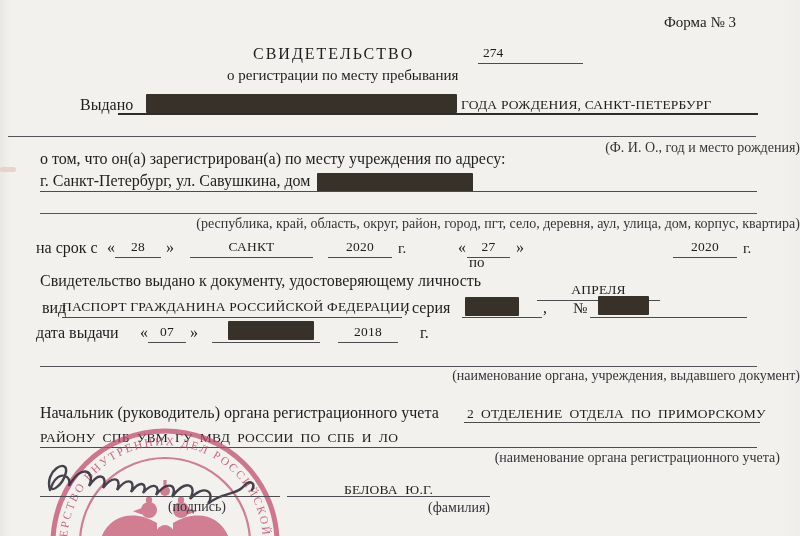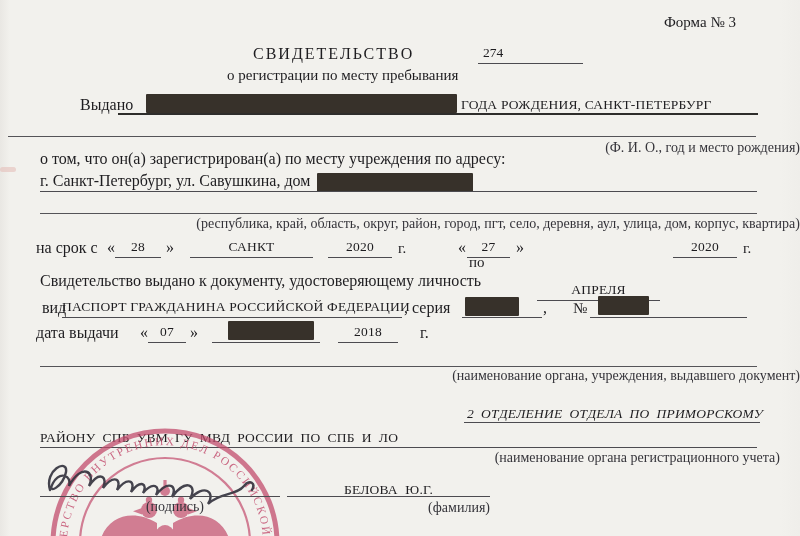--- a/index.html
+++ b/index.html
@@ -87,21 +87,22 @@
     <span class="abs t16" style="left:190px;top:1px;">»</span>
     <div class="abs" style="left:212px;top:0;width:108px;height:20px;border-bottom:1.4px solid #4c4b50;"></div>
     <div class="abs redact" style="left:228px;top:-1px;width:86px;height:19px;"></div>
     <div class="vcell typed" style="left:338px;top:0;width:60px;"><span>2018</span></div>
     <span class="abs t16" style="left:420px;top:1px;">г.</span>
   </div>
 
   <div class="abs rule" style="left:40px;top:366px;width:717px;"></div>
   <div class="abs cap" style="left:0;top:368px;width:800px;">(наименование органа, учреждения, выдавшего документ)</div>
 
-  <div class="abs typed ws" style="left:467px;top:406px;font-style:italic;">2 ОТДЕЛЕНИЕ ОТДЕЛА ПО ПРИМОРСКОМУ</div>
+  <div class="abs t16" style="left:40px;top:403px;">Начальник (руководитель) органа регистрационного учета</div>
+  <div class="abs typed ws" style="left:467px;top:406px;">2 ОТДЕЛЕНИЕ ОТДЕЛА ПО ПРИМОРСКОМУ</div>
   <div class="abs" style="left:464px;top:422px;width:296px;border-bottom:1.5px solid #4c4b50;"></div>
   <div class="abs typed ws" style="left:40px;top:430px;">РАЙОНУ СПБ УВМ ГУ МВД РОССИИ ПО СПБ И ЛО</div>
   <div class="abs" style="left:40px;top:447px;width:717px;border-bottom:1.5px solid #4c4b50;"></div>
   <div class="abs cap" style="left:0;top:450px;width:780px;">(наименование органа регистрационного учета)</div>
 
   <svg class="abs" style="left:43px;top:421px;" width="244" height="244" viewBox="0 0 244 244">
     <g opacity="0.82">
       <circle cx="122" cy="122" r="112" fill="none" stroke="#c24a6c" stroke-width="5" opacity="0.9"></circle>
       <circle cx="122" cy="122" r="85" fill="none" stroke="#c24a6c" stroke-width="2.2" opacity="0.85"></circle>
       <path id="ringPath" d="M122,24 a98,98 0 1 1 -0.2,0" fill="none"></path>
@@ -131,21 +132,21 @@
         <ellipse cx="122" cy="130" rx="7" ry="10" fill="#f2f1ed"></ellipse>
       </g>
     </g>
   </svg>
 
   <svg class="abs" style="left:40px;top:450px;" width="222" height="58" viewBox="0 0 222 58">
     <path d="M10,40 C4,20 28,8 26,22 C24,36 6,46 13,33 C20,21 32,25 29,36 C42,12 56,22 49,36 C60,20 68,27 63,38 C74,24 82,29 77,40 C88,26 96,31 91,42 C101,29 108,34 103,43 C113,31 121,36 116,45 C128,30 138,35 132,47 C146,28 158,35 150,49 C164,33 176,42 168,54 C180,42 196,46 204,36 C210,29 216,33 212,40" fill="none" stroke="#35343f" stroke-width="2.4" stroke-linecap="round" opacity="0.92"></path>
   </svg>
 
   <div class="abs" style="left:40px;top:496px;width:240px;border-bottom:1.5px solid #4c4b50;"></div>
-  <div class="abs cap" style="left:84px;top:499px;width:120px;">(подпись)</div>
+  <div class="abs cap" style="left:106px;top:499px;width:120px;">(подпись)</div>
 
   <div class="abs typed" style="left:287px;top:482px;width:203px;text-align:center;word-spacing:4px;">БЕЛОВА Ю.Г.</div>
   <div class="abs" style="left:287px;top:496px;width:203px;border-bottom:1.5px solid #4c4b50;"></div>
   <div class="abs cap" style="left:287px;top:500px;width:203px;">(фамилия)</div>
 
   <div class="abs" style="left:0;top:167px;width:16px;height:5px;background:#e4b9b4;opacity:.55;border-radius:3px;"></div>
 
 </div>
 
 </body></html>

